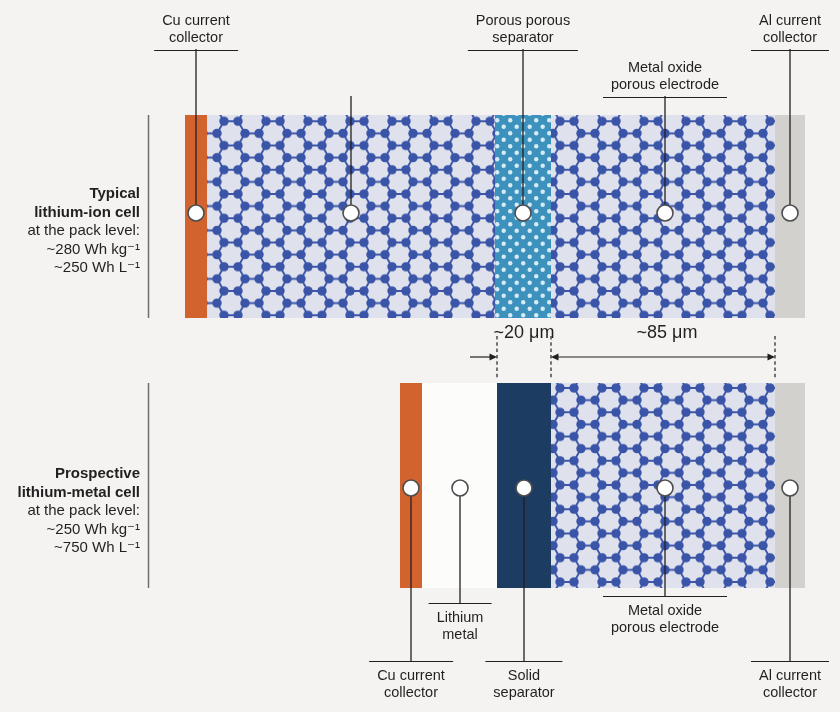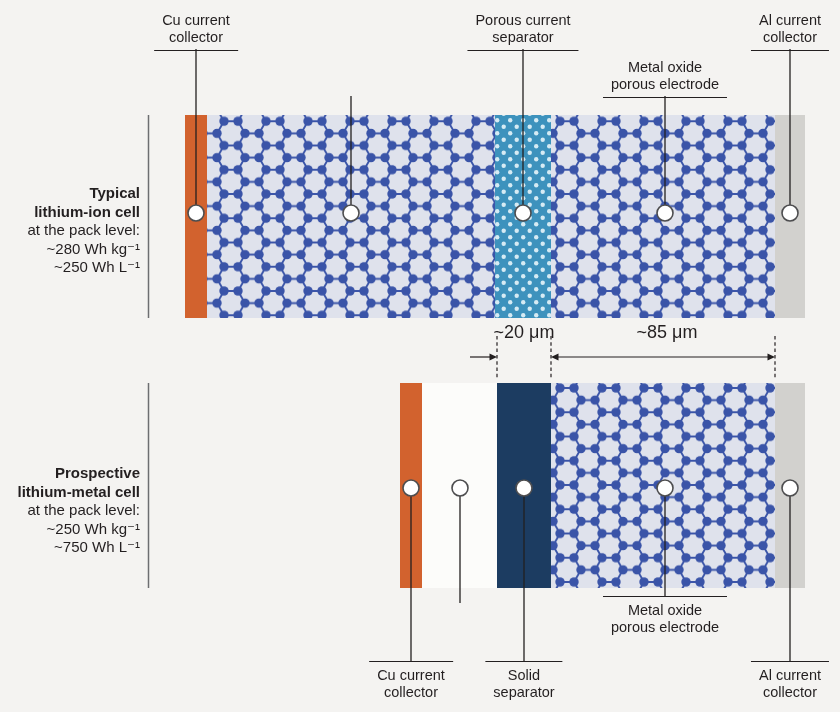--- a/index.html
+++ b/index.html
@@ -107,21 +107,21 @@
       <polygon points="551,357 558.5,353.5 558.5,360.5"></polygon>
       <polygon points="775,357 767.5,353.5 767.5,360.5"></polygon>
     </g>
   </svg>
 
   <div class="lbl top" style="left:196px; top:12px">
     <div>Cu current</div>
     <div>collector</div>
   </div>
   <div class="lbl top" style="left:523px; top:12px">
-    <div>Porous current</div>
+    <div>Porous porous</div>
     <div>separator</div>
   </div>
   <div class="lbl top" style="left:665px; top:59px">
     <div>Metal oxide</div>
     <div>porous electrode</div>
   </div>
   <div class="lbl top" style="left:790px; top:12px">
     <div>Al current</div>
     <div>collector</div>
   </div>
@@ -138,20 +138,24 @@
   <div class="dim" style="left:667px; top:322px">~85 μm</div>
 
   <div class="sideblock" style="top:428px">
     <div class="b">Prospective</div>
     <div class="b">lithium-metal cell</div>
     <div>at the pack level:</div>
     <div>~250 Wh kg⁻¹</div>
     <div>~750 Wh L⁻¹</div>
   </div>
 
+  <div class="lbl bot" style="left:460px; top:603px">
+    <div>Lithium</div>
+    <div>metal</div>
+  </div>
   <div class="lbl bot" style="left:665px; top:596px">
     <div>Metal oxide</div>
     <div>porous electrode</div>
   </div>
   <div class="lbl bot" style="left:411px; top:661px">
     <div>Cu current</div>
     <div>collector</div>
   </div>
   <div class="lbl bot" style="left:524px; top:661px">
     <div>Solid</div>

